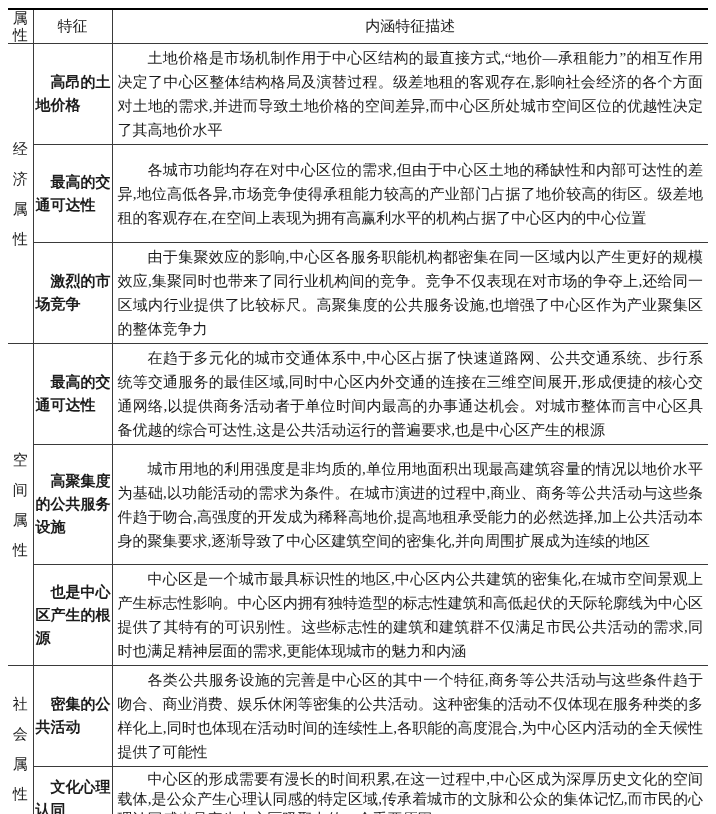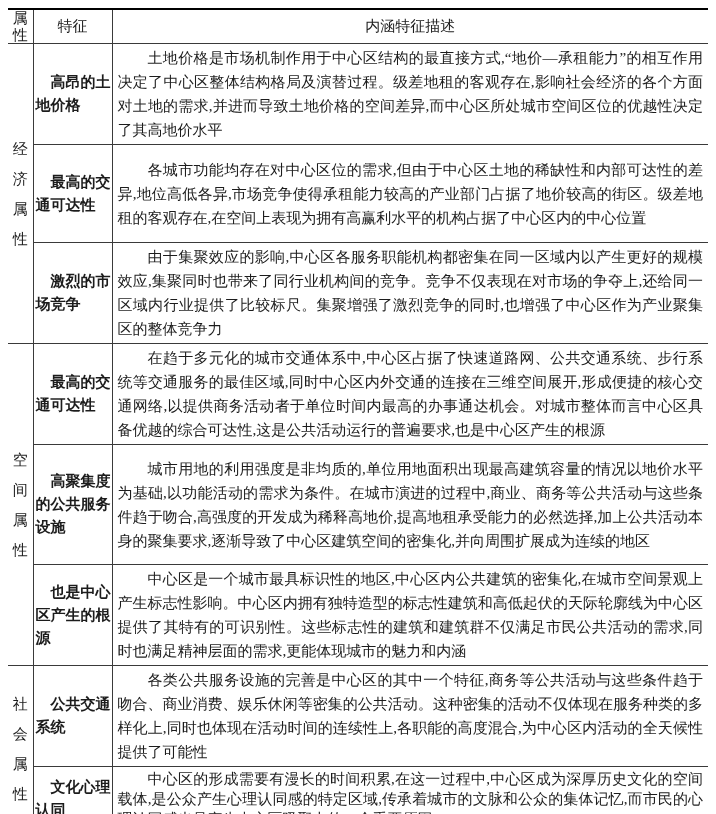--- a/index.html
+++ b/index.html
@@ -133,21 +133,21 @@
       </td>
       <td class="desc b-b">
         <div class="dtxt">各城市功能均存在对中心区位的需求,但由于中心区土地的稀缺性和内部可达性的差异,地位高低各异,市场竞争使得承租能力较高的产业部门占据了地价较高的街区。级差地租的客观存在,在空间上表现为拥有高赢利水平的机构占据了中心区内的中心位置</div>
       </td>
     </tr>
     <tr class="h100">
       <td class="feature b-r b-b">
         <div class="ftxt">激烈的市场竞争</div>
       </td>
       <td class="desc b-b">
-        <div class="dtxt">由于集聚效应的影响,中心区各服务职能机构都密集在同一区域内以产生更好的规模效应,集聚同时也带来了同行业机构间的竞争。竞争不仅表现在对市场的争夺上,还给同一区域内行业提供了比较标尺。集聚增强了激烈竞争的同时,也增强了中心区作为产业聚集区的整体竞争力</div>
+        <div class="dtxt">由于集聚效应的影响,中心区各服务职能机构都密集在同一区域内以产生更好的规模效应,集聚同时也带来了同行业机构间的竞争。竞争不仅表现在对市场的争夺上,还给同一区域内行业提供了比较标尺。高聚集度的公共服务设施,也增强了中心区作为产业聚集区的整体竞争力</div>
       </td>
     </tr>
 
     <tr class="h94">
       <td class="b-r b-b" rowspan="3">
         <div class="vstack loose">
               <span>空</span>
               <span>间</span>
               <span>属</span>
               <span>性</span>
@@ -180,21 +180,21 @@
     <tr class="h96b">
       <td class="b-r" rowspan="2">
         <div class="vstack loose">
               <span>社</span>
               <span>会</span>
               <span>属</span>
               <span>性</span>
             </div>
       </td>
       <td class="feature b-r b-b">
-        <div class="ftxt">公共交通系统</div>
+        <div class="ftxt">密集的公共活动</div>
       </td>
       <td class="desc b-b">
         <div class="dtxt">各类公共服务设施的完善是中心区的其中一个特征,商务等公共活动与这些条件趋于吻合、商业消费、娱乐休闲等密集的公共活动。这种密集的活动不仅体现在服务种类的多样化上,同时也体现在活动时间的连续性上,各职能的高度混合,为中心区内活动的全天候性提供了可能性</div>
       </td>
     </tr>
     <tr class="h61">
       <td class="feature b-r">
         <div class="ftxt">文化心理认同</div>
       </td>
       <td class="desc">

